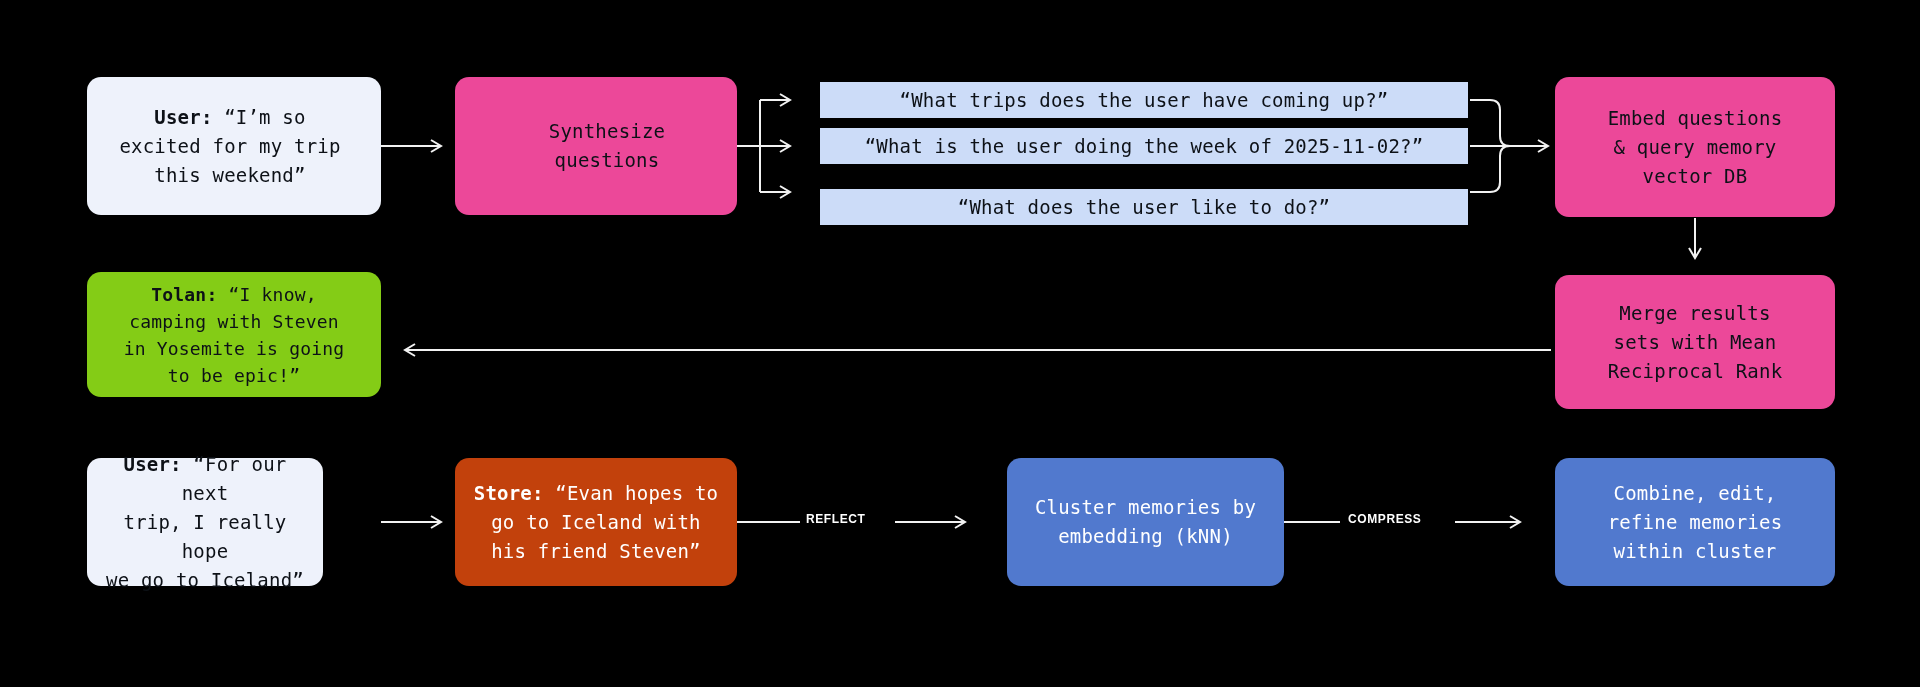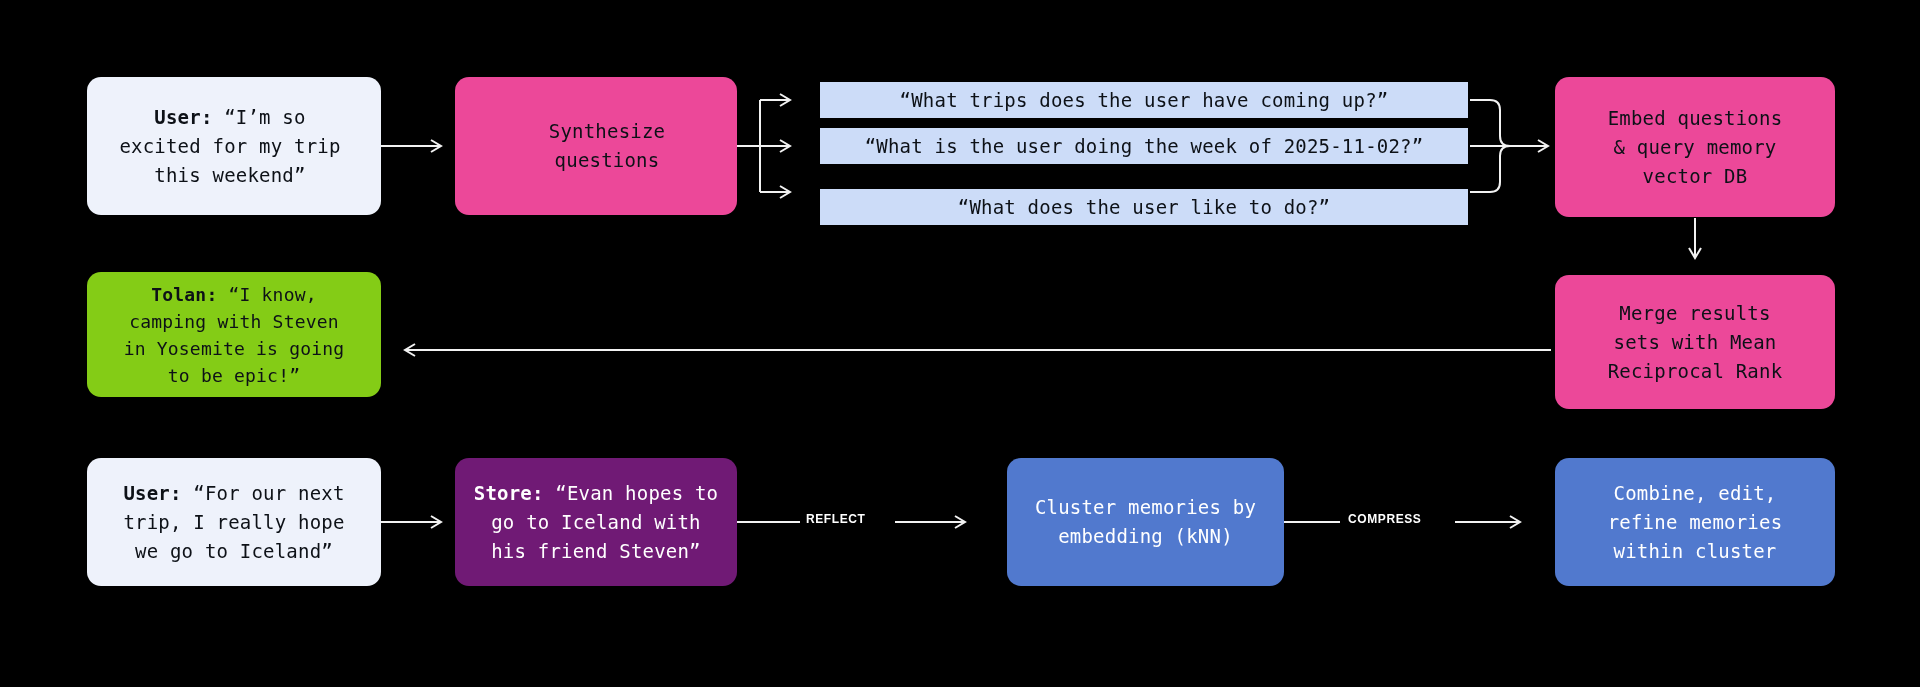--- a/index.html
+++ b/index.html
@@ -20,21 +20,21 @@
     font-size:19px;
     line-height:29px;
     letter-spacing:0.2px;
     color:#0d1117;
     white-space:pre-line;
     padding:6px 14px;
   }
   .n-white{background:#eef2fb;}
   .n-light{background:#ec4899;}
   .n-mid{background:#84cc16;}
-  .n-dark{background:#701a75;color:#ffffff;}
+  .n-dark{background:#c2410c;color:#ffffff;}
   .n-dark2{background:#5179ce;color:#ffffff;}
 
   .pill{
     position:absolute;
     box-sizing:border-box;
     display:flex;align-items:center;justify-content:center;
     background:#ccdcf8;
     border-radius:0;
     color:#0d1117;
     font-family:"DejaVu Sans Mono","Liberation Mono",monospace;
@@ -150,21 +150,21 @@
 in Yosemite is going
 to be epic!”</span></span>
   </div>
 
   <div class="node n-light" style="left:1555px;top:275px;width:280px;height:134px;">
     <span>Merge results
 sets with Mean
 Reciprocal Rank</span>
   </div>
 
-  <div class="node n-white" style="left:87px;top:458px;width:294px;height:128px;">
+  <div class="node n-white" style="left:87px;top:458px;width:236px;height:128px;">
     <span><span class="strong">User:</span><span> “For our next
 trip, I really hope
 we go to Iceland”</span></span>
   </div>
 
   <div class="node n-dark" style="left:455px;top:458px;width:282px;height:128px;">
     <span><span class="strong">Store:</span><span> “Evan hopes to
 go to Iceland with
 his friend Steven”</span></span>
   </div>

